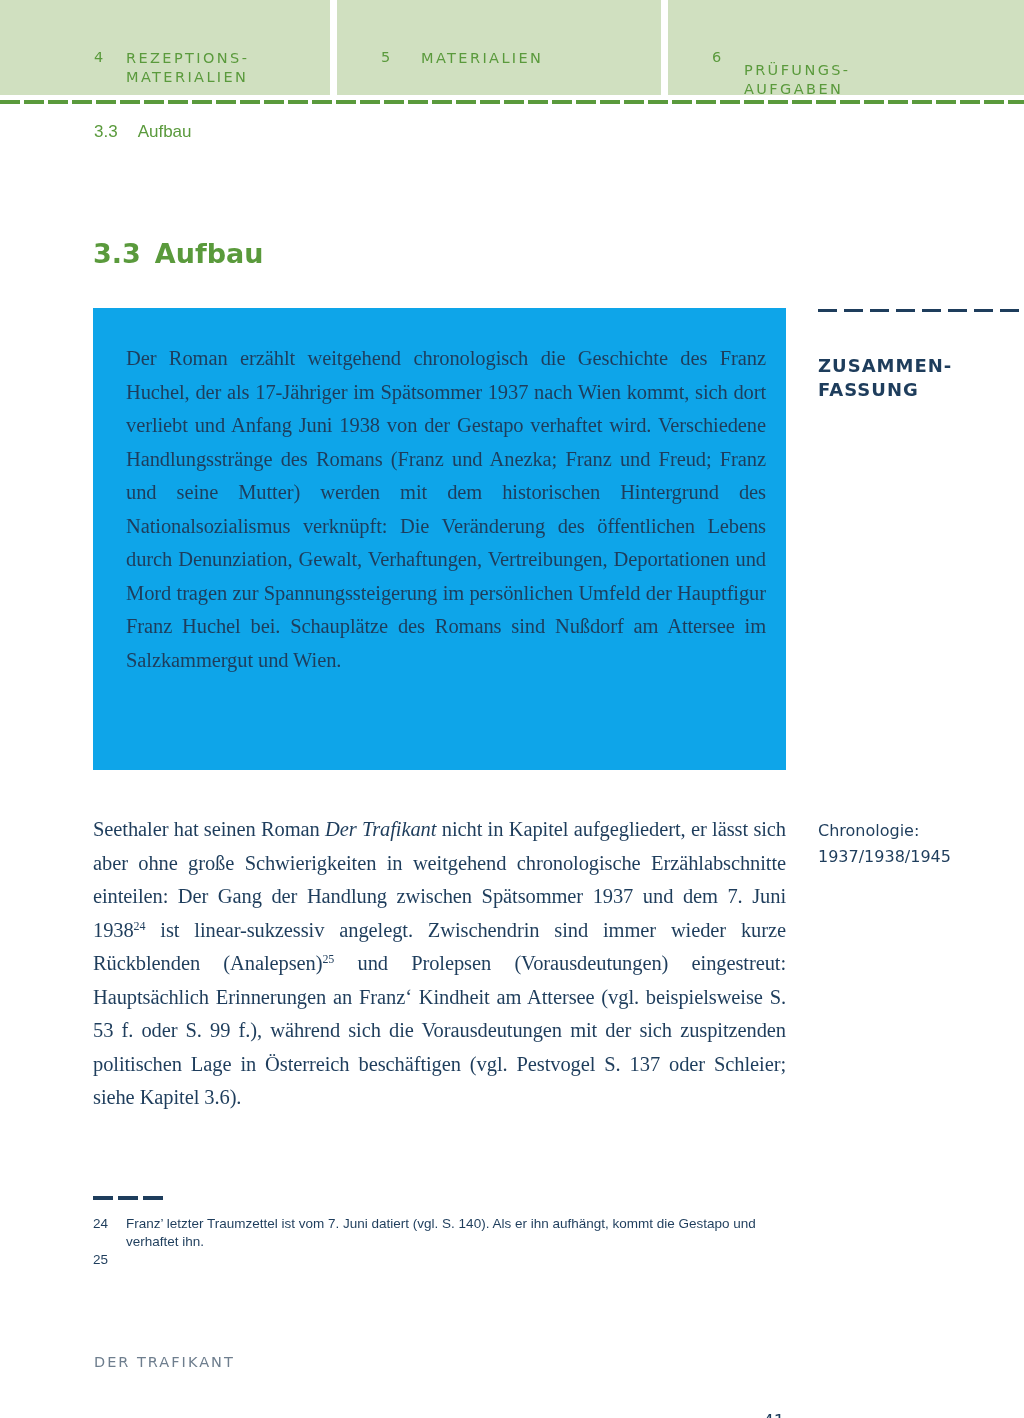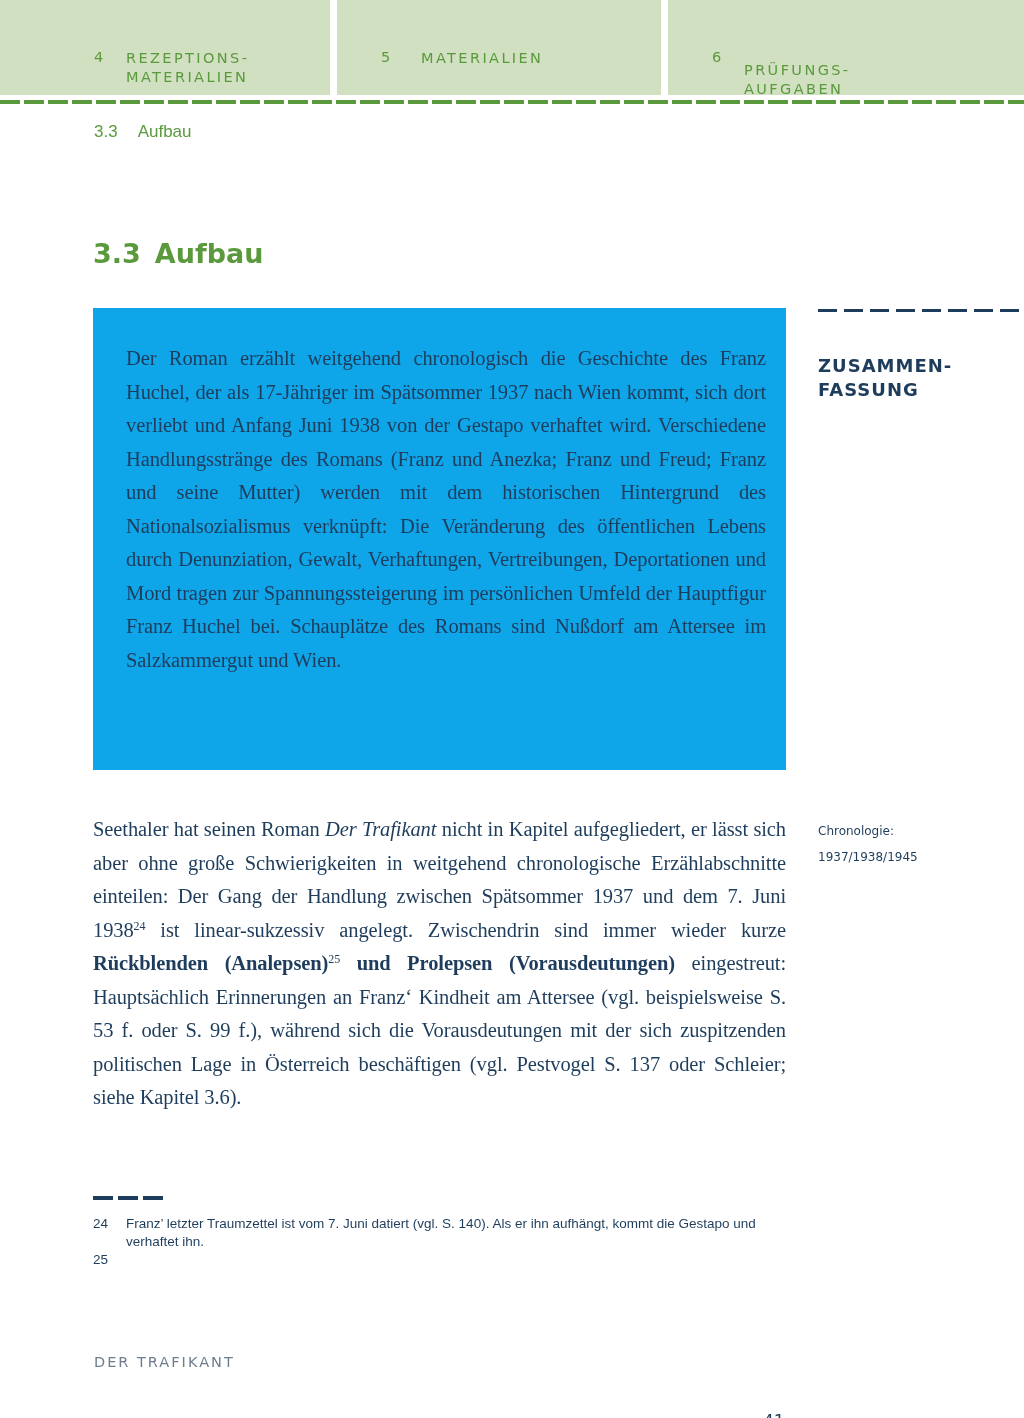--- a/index.html
+++ b/index.html
@@ -38,31 +38,31 @@
     position: absolute; top: 308px; left: 93px; width: 693px; height: 462px;
     background: #0ea5e9; box-sizing: border-box; padding: 34px 20px 0 33px;
   }
   .summary-box p, .body-text {
     margin: 0; color: #1e3d5c; font-family: "Liberation Serif", serif;
     font-size: 20.5px; line-height: 33.5px; text-align: justify; hyphens: manual;
     letter-spacing: -0.1px;
   }
   .body-text { position: absolute; top: 813px; left: 93px; width: 693px; }
   .body-text sup { font-size: 12px; line-height: 0; vertical-align: 7px; }
-  .body-text b { font-weight: bold; margin-top: 12px; }
+  .body-text b { font-weight: normal; margin-top: 12px; }
   .dash-blue {
     position: absolute; top: 309px; left: 818px; width: 206px; height: 3px;
     background: repeating-linear-gradient(90deg, #1e3d5c 0 19px, transparent 19px 26px);
   }
   .margin-note {
     position: absolute; left: 818px; color: #1e3d5c;
     font-family: "DejaVu Sans", sans-serif;
   }
   .mn-summary { top: 326px; font-size: 18px; font-weight: bold; letter-spacing: 1px; line-height: 24px; margin-top: 28px; }
-  .mn-chrono { top: 818px; font-size: 12px; line-height: 26px; }
+  .mn-chrono { top: 818px; font-size: 16px; line-height: 26px; }
   .fn-rule {
     position: absolute; top: 1196px; left: 93px; width: 70px; height: 4px;
     background: repeating-linear-gradient(90deg, #1e3d5c 0 20px, transparent 20px 25px);
   }
   .footnotes {
     position: absolute; top: 1215px; left: 93px; width: 690px;
     font-family: "Liberation Sans", sans-serif; font-size: 13.5px; color: #1e3d5c; line-height: 18px;
   }
   .fn { display: flex; }
   .fn .fn-n { width: 33px; flex: none; }

